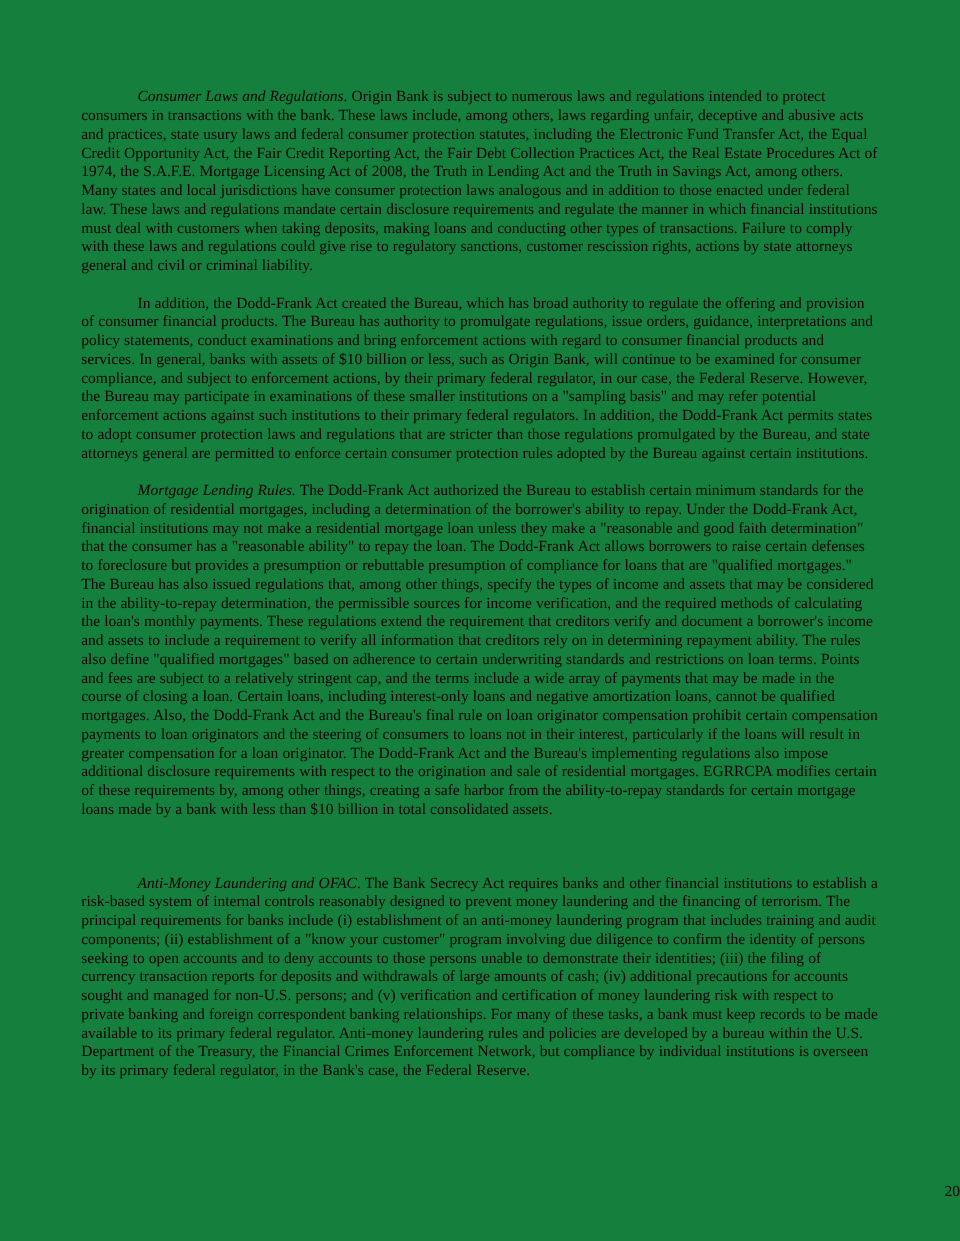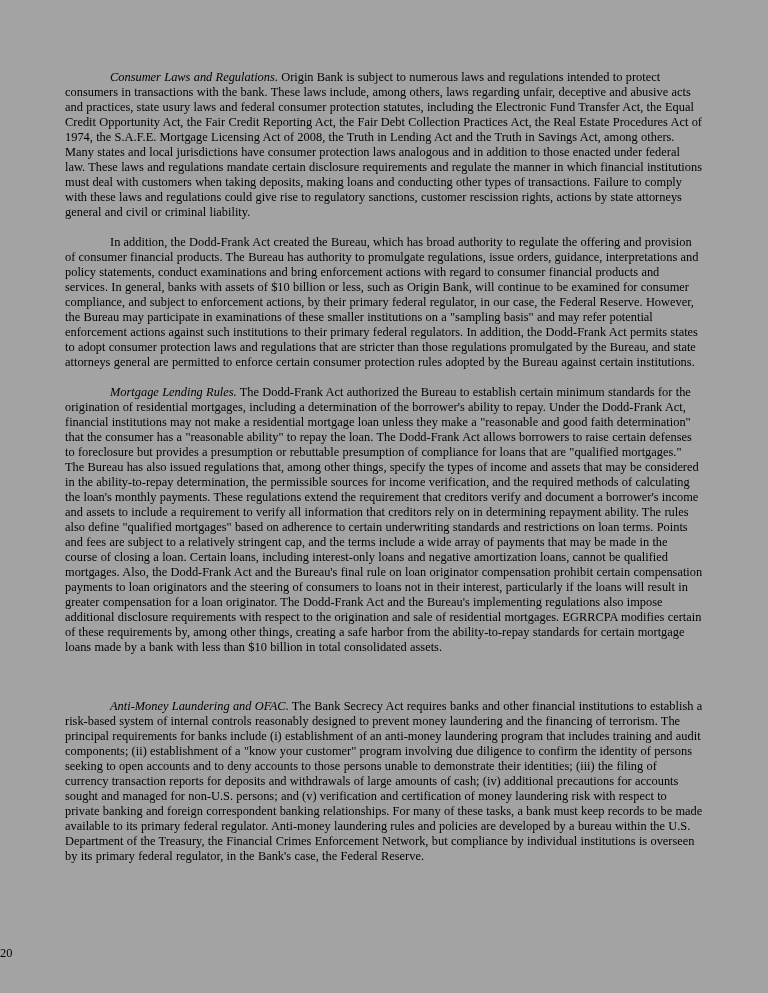--- a/index.html
+++ b/index.html
@@ -4,21 +4,21 @@
 <style>
   html, body {
     margin: 0;
     padding: 0;
     background: #ffffff;
   }
   .page {
     position: relative;
     width: 768px;
     height: 993px;
-    background: #a3a3a3;
+    background: #15803d;
     color: #000000;
     font-family: "Liberation Serif", serif;
     overflow: hidden;
     box-sizing: border-box;
   }
   .content {
     position: absolute;
     top: 70px;
     left: 65px;
     width: 638px;
@@ -36,21 +36,21 @@
     margin-top: 44px;
   }
   .lead {
     font-style: italic;
   }
   .page-number {
     position: absolute;
     top: 946px;
     left: 0;
     width: 100%;
-    text-align: left;
+    text-align: right;
     font-size: 12.4px;
     line-height: 15px;
   }
 </style>
 </head>
 <body>
 
 <div class="page">
   <div class="content">
 

